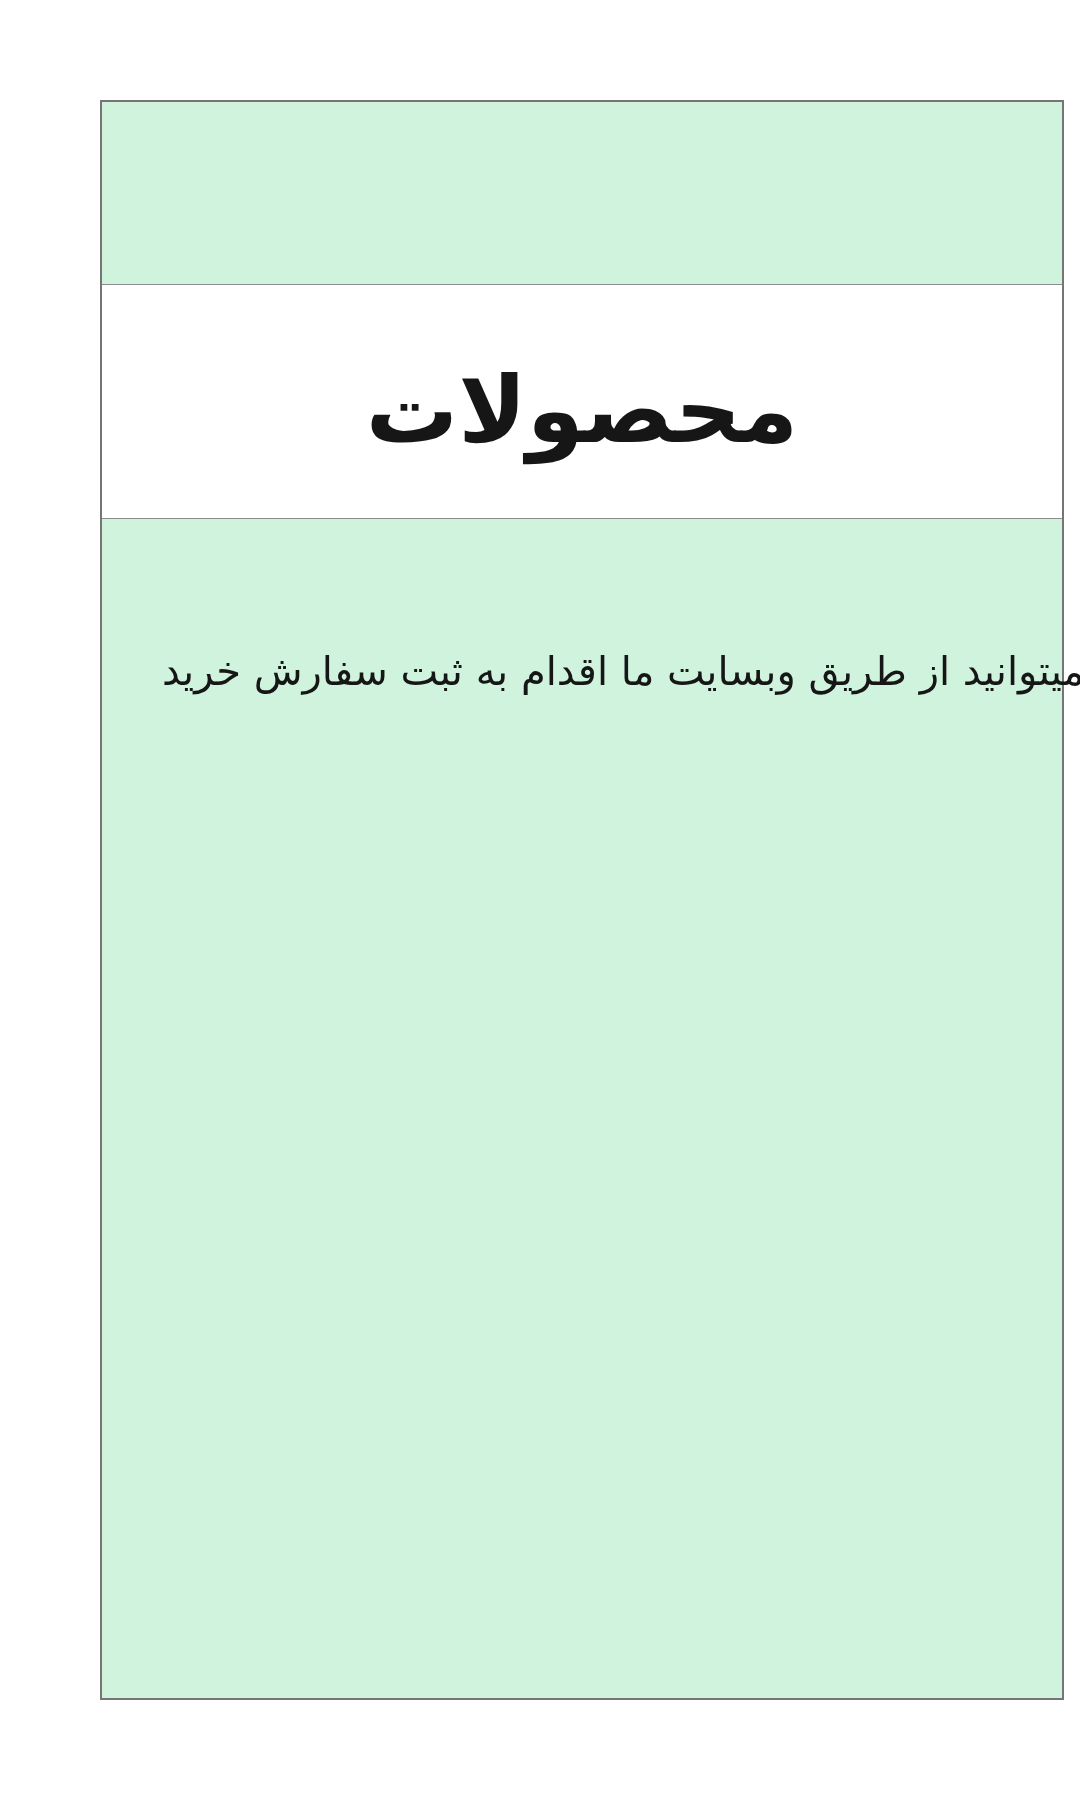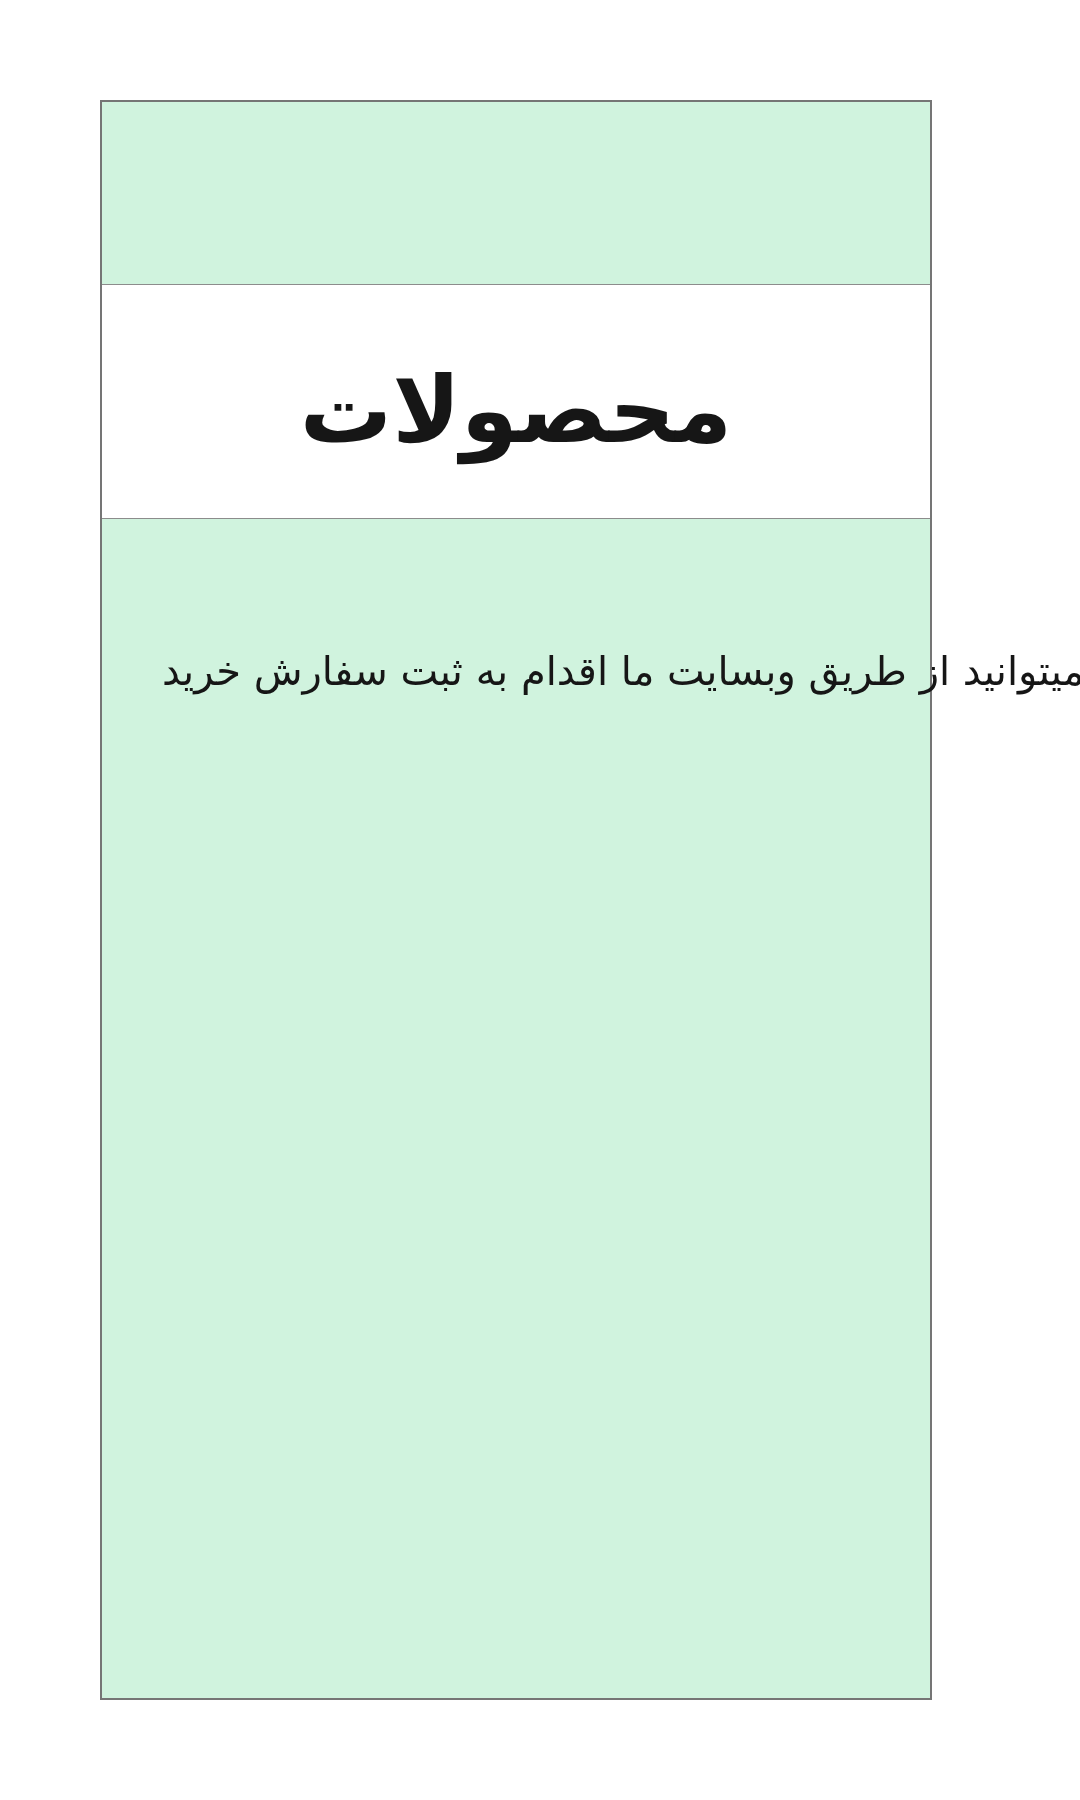--- a/index.html
+++ b/index.html
@@ -18,21 +18,21 @@
     position: relative;
     width: 1080px;
     height: 1800px;
     background: var(--white);
     overflow: hidden;
   }
   .panel {
     position: absolute;
     left: 100px;
     top: 100px;
-    width: 832px;
+    width: 964px;
     height: 1600px;
     background: var(--mint);
     border: 2px solid var(--panel-border);
     display: flex;
     flex-direction: column;
   }
   .panel-header-spacer {
     height: 182px;
     flex: 0 0 auto;
     background: var(--mint);

